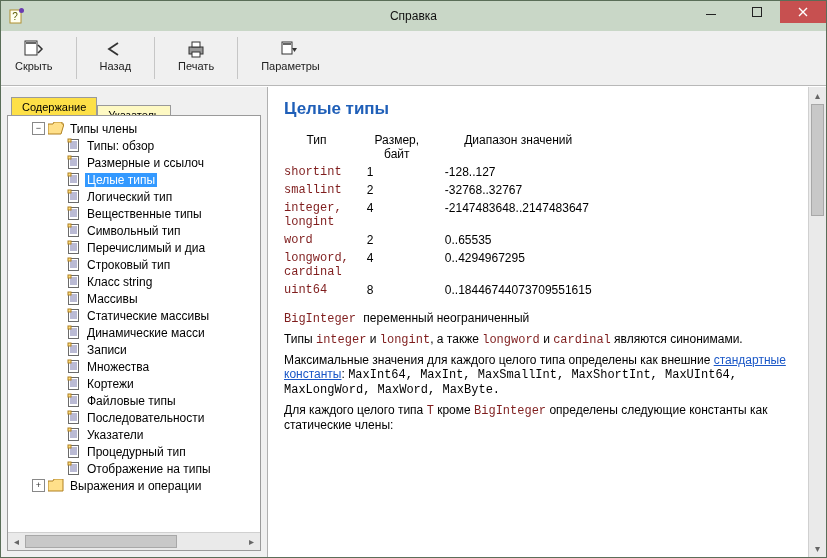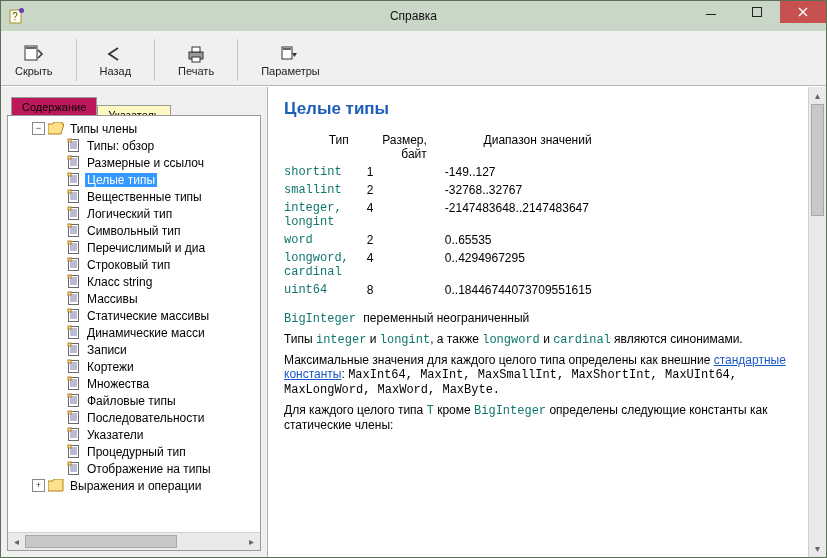--- a/index.html
+++ b/index.html
@@ -5,49 +5,49 @@
   html,body{margin:0;padding:0;font-family:"Segoe UI",Tahoma,sans-serif;font-size:12px;background:#c9d7c7}
   .window{width:827px;height:558px;border:1px solid #5a6e58;box-sizing:border-box;display:flex;flex-direction:column;background:#f0f0f0}
   
   .titlebar{height:30px;background:#c9d7c7;display:flex;align-items:center;position:relative}
   .title-icon{width:16px;height:16px;margin-left:8px;display:flex;align-items:center;justify-content:center}
   .title-text{position:absolute;left:0;right:0;text-align:center;font-size:12px;color:#111;pointer-events:none}
   .win-controls{position:absolute;right:0;top:0;display:flex;height:22px}
   .win-btn{width:46px;height:22px;display:flex;align-items:center;justify-content:center;color:#222;font-size:12px}
   .win-btn.close{background:#c75050;color:#fff}
   
-  .toolbar{height:50px;background:#f0f0f0;border-bottom:1px solid #b8b8b8;display:flex;align-items:center;padding:4px 4px 0 4px;gap:9px}
+  .toolbar{height:50px;background:#f0f0f0;border-bottom:1px solid #b8b8b8;display:flex;align-items:flex-start;padding:4px 4px 0 4px;gap:9px}
   .tool{display:flex;flex-direction:column;align-items:center;padding:3px 10px 4px;font-size:11px;color:#222}
   .tool .glyph{height:22px;display:flex;align-items:center;justify-content:center}
   .sep{width:1px;height:42px;background:#c6c6c6;margin:2px 4px}
   
   .client{flex:1;display:flex;border-top:1px solid #fff;min-height:0}
   .nav{width:260px;background:#f0f0f0;border-right:1px solid #b0b0b0;display:flex;flex-direction:column;padding:6px 0 6px 6px;min-height:0}
   .tabs{display:flex;align-items:flex-end;height:22px;margin-bottom:0;margin-left:4px}
   .tab{border:1px solid #9a9a9a;border-bottom:none;padding:3px 10px 2px;font-size:11px;background:#fef9c3;color:#000;position:relative;top:8px}
-  .tab.active{background:#be185d;position:relative;top:0;z-index:2}
+  .tab.active{background:#fde047;position:relative;top:0;z-index:2}
   .tree-wrap{flex:1;background:#fff;border:1px solid #9a9a9a;margin-right:6px;overflow:auto;min-height:0;position:relative}
   .tree{padding:4px 0 4px 0;font-size:12px;color:#000;white-space:nowrap}
   .tree-node{display:flex;align-items:center;height:17px;padding-left:4px}
   .indent-1{margin-left:20px}
   .indent-2{margin-left:40px}
   .tw-toggle{width:11px;height:11px;border:1px solid #888;display:inline-flex;align-items:center;justify-content:center;margin-right:3px;font-size:9px;line-height:9px;background:#fff;color:#333;flex:none}
   .folder{width:16px;height:13px;display:inline-flex;align-items:center;justify-content:center;margin-right:4px;flex:none}
   .page{width:15px;height:15px;display:inline-flex;align-items:center;justify-content:center;margin-right:4px;flex:none}
   .node-label{padding:0 2px}
   .node-label.sel{background:#3399ff;color:#fff}
   
   .content{flex:1;background:#fff;position:relative;min-height:0;display:flex}
   .doc{flex:1;overflow:auto;padding:10px 16px 18px 16px;font-family:Verdana,Tahoma,sans-serif;font-size:12px;color:#000}
   h1.doc-title{font-size:17px;font-weight:bold;color:#1f5fb8;margin:2px 0 10px}
   .doc p{margin:6px 0}
   table.types{border-collapse:collapse;margin:12px 0}
-  table.types th{font-weight:normal;text-align:right;padding:2px 18px 2px 0;vertical-align:top;color:#000;font-size:12px}
+  table.types th{font-weight:normal;text-align:center;padding:2px 18px 2px 0;vertical-align:top;color:#000;font-size:12px}
   table.types td{padding:2px 18px 2px 0;vertical-align:top;font-size:12px}
-  .mono{font-family:"Courier New",monospace;color:#0f766e}
+  .mono{font-family:"Courier New",monospace;color:#7f1d1d}
   a.link{color:#1a57c7;text-decoration:underline}
   .const{font-family:"Courier New",monospace;color:#000}
   
   .vscroll{width:17px;background:#eaeaea;border-left:1px solid #d0d0d0;display:flex;flex-direction:column}
   .vscroll .arrow{height:17px;display:flex;align-items:center;justify-content:center;color:#666;font-size:10px}
   .vscroll .track{flex:1;position:relative}
   .vscroll .thumb{position:absolute;left:2px;right:2px;top:0;height:110px;background:#c8c8c8;border:1px solid #a8a8a8}
   
   .hscroll{height:17px;background:#eaeaea;border-top:1px solid #d0d0d0;display:flex}
   .hscroll .arrow{width:17px;display:flex;align-items:center;justify-content:center;color:#666;font-size:10px}
@@ -196,48 +196,48 @@
               <span class="page">
                 <svg width="15" height="15" viewBox="0 0 15 15">
                   <rect x="2.5" y="1.5" width="10" height="12" fill="#ffffff" stroke="#6a6a6a"></rect>
                   <line x1="4" y1="4" x2="11" y2="4" stroke="#77a" stroke-width="1"></line>
                   <line x1="4" y1="6" x2="11" y2="6" stroke="#77a" stroke-width="1"></line>
                   <line x1="4" y1="8" x2="11" y2="8" stroke="#77a" stroke-width="1"></line>
                   <line x1="4" y1="10" x2="11" y2="10" stroke="#77a" stroke-width="1"></line>
                   <rect x="2" y="1" width="3" height="3" fill="#ffe080" stroke="#b08020"></rect>
                 </svg>
               </span>
+              <span class="node-label">Логический тип</span>
+            </div>
+            <div class="tree-node indent-2">
+              <span style="display:inline-block;width:14px;flex:none"></span>
+              <span class="page">
+                <svg width="15" height="15" viewBox="0 0 15 15">
+                  <rect x="2.5" y="1.5" width="10" height="12" fill="#ffffff" stroke="#6a6a6a"></rect>
+                  <line x1="4" y1="4" x2="11" y2="4" stroke="#77a" stroke-width="1"></line>
+                  <line x1="4" y1="6" x2="11" y2="6" stroke="#77a" stroke-width="1"></line>
+                  <line x1="4" y1="8" x2="11" y2="8" stroke="#77a" stroke-width="1"></line>
+                  <line x1="4" y1="10" x2="11" y2="10" stroke="#77a" stroke-width="1"></line>
+                  <rect x="2" y="1" width="3" height="3" fill="#ffe080" stroke="#b08020"></rect>
+                </svg>
+              </span>
               <span class="node-label">Вещественные типы</span>
             </div>
             <div class="tree-node indent-2">
               <span style="display:inline-block;width:14px;flex:none"></span>
               <span class="page">
                 <svg width="15" height="15" viewBox="0 0 15 15">
                   <rect x="2.5" y="1.5" width="10" height="12" fill="#ffffff" stroke="#6a6a6a"></rect>
                   <line x1="4" y1="4" x2="11" y2="4" stroke="#77a" stroke-width="1"></line>
                   <line x1="4" y1="6" x2="11" y2="6" stroke="#77a" stroke-width="1"></line>
                   <line x1="4" y1="8" x2="11" y2="8" stroke="#77a" stroke-width="1"></line>
                   <line x1="4" y1="10" x2="11" y2="10" stroke="#77a" stroke-width="1"></line>
                   <rect x="2" y="1" width="3" height="3" fill="#ffe080" stroke="#b08020"></rect>
                 </svg>
               </span>
-              <span class="node-label">Логический тип</span>
-            </div>
-            <div class="tree-node indent-2">
-              <span style="display:inline-block;width:14px;flex:none"></span>
-              <span class="page">
-                <svg width="15" height="15" viewBox="0 0 15 15">
-                  <rect x="2.5" y="1.5" width="10" height="12" fill="#ffffff" stroke="#6a6a6a"></rect>
-                  <line x1="4" y1="4" x2="11" y2="4" stroke="#77a" stroke-width="1"></line>
-                  <line x1="4" y1="6" x2="11" y2="6" stroke="#77a" stroke-width="1"></line>
-                  <line x1="4" y1="8" x2="11" y2="8" stroke="#77a" stroke-width="1"></line>
-                  <line x1="4" y1="10" x2="11" y2="10" stroke="#77a" stroke-width="1"></line>
-                  <rect x="2" y="1" width="3" height="3" fill="#ffe080" stroke="#b08020"></rect>
-                </svg>
-              </span>
               <span class="node-label">Символьный тип</span>
             </div>
             <div class="tree-node indent-2">
               <span style="display:inline-block;width:14px;flex:none"></span>
               <span class="page">
                 <svg width="15" height="15" viewBox="0 0 15 15">
                   <rect x="2.5" y="1.5" width="10" height="12" fill="#ffffff" stroke="#6a6a6a"></rect>
                   <line x1="4" y1="4" x2="11" y2="4" stroke="#77a" stroke-width="1"></line>
                   <line x1="4" y1="6" x2="11" y2="6" stroke="#77a" stroke-width="1"></line>
                   <line x1="4" y1="8" x2="11" y2="8" stroke="#77a" stroke-width="1"></line>
@@ -336,35 +336,35 @@
               <span class="page">
                 <svg width="15" height="15" viewBox="0 0 15 15">
                   <rect x="2.5" y="1.5" width="10" height="12" fill="#ffffff" stroke="#6a6a6a"></rect>
                   <line x1="4" y1="4" x2="11" y2="4" stroke="#77a" stroke-width="1"></line>
                   <line x1="4" y1="6" x2="11" y2="6" stroke="#77a" stroke-width="1"></line>
                   <line x1="4" y1="8" x2="11" y2="8" stroke="#77a" stroke-width="1"></line>
                   <line x1="4" y1="10" x2="11" y2="10" stroke="#77a" stroke-width="1"></line>
                   <rect x="2" y="1" width="3" height="3" fill="#ffe080" stroke="#b08020"></rect>
                 </svg>
               </span>
+              <span class="node-label">Множества</span>
+            </div>
+            <div class="tree-node indent-2">
+              <span style="display:inline-block;width:14px;flex:none"></span>
+              <span class="page">
+                <svg width="15" height="15" viewBox="0 0 15 15">
+                  <rect x="2.5" y="1.5" width="10" height="12" fill="#ffffff" stroke="#6a6a6a"></rect>
+                  <line x1="4" y1="4" x2="11" y2="4" stroke="#77a" stroke-width="1"></line>
+                  <line x1="4" y1="6" x2="11" y2="6" stroke="#77a" stroke-width="1"></line>
+                  <line x1="4" y1="8" x2="11" y2="8" stroke="#77a" stroke-width="1"></line>
+                  <line x1="4" y1="10" x2="11" y2="10" stroke="#77a" stroke-width="1"></line>
+                  <rect x="2" y="1" width="3" height="3" fill="#ffe080" stroke="#b08020"></rect>
+                </svg>
+              </span>
               <span class="node-label">Кортежи</span>
-            </div>
-            <div class="tree-node indent-2">
-              <span style="display:inline-block;width:14px;flex:none"></span>
-              <span class="page">
-                <svg width="15" height="15" viewBox="0 0 15 15">
-                  <rect x="2.5" y="1.5" width="10" height="12" fill="#ffffff" stroke="#6a6a6a"></rect>
-                  <line x1="4" y1="4" x2="11" y2="4" stroke="#77a" stroke-width="1"></line>
-                  <line x1="4" y1="6" x2="11" y2="6" stroke="#77a" stroke-width="1"></line>
-                  <line x1="4" y1="8" x2="11" y2="8" stroke="#77a" stroke-width="1"></line>
-                  <line x1="4" y1="10" x2="11" y2="10" stroke="#77a" stroke-width="1"></line>
-                  <rect x="2" y="1" width="3" height="3" fill="#ffe080" stroke="#b08020"></rect>
-                </svg>
-              </span>
-              <span class="node-label">Множества</span>
             </div>
             <div class="tree-node indent-2">
               <span style="display:inline-block;width:14px;flex:none"></span>
               <span class="page">
                 <svg width="15" height="15" viewBox="0 0 15 15">
                   <rect x="2.5" y="1.5" width="10" height="12" fill="#ffffff" stroke="#6a6a6a"></rect>
                   <line x1="4" y1="4" x2="11" y2="4" stroke="#77a" stroke-width="1"></line>
                   <line x1="4" y1="6" x2="11" y2="6" stroke="#77a" stroke-width="1"></line>
                   <line x1="4" y1="8" x2="11" y2="8" stroke="#77a" stroke-width="1"></line>
                   <line x1="4" y1="10" x2="11" y2="10" stroke="#77a" stroke-width="1"></line>
@@ -459,21 +459,21 @@
             <tr>
               <th>Тип</th>
               <th style="max-width:60px">Размер, байт</th>
               <th>Диапазон значений</th>
             </tr>
           </thead>
           <tbody id="types-body">
               <tr>
                 <td class="mono" style="max-width:80px">shortint</td>
                 <td>1</td>
-                <td>-149..127</td>
+                <td>-128..127</td>
               </tr>
               <tr>
                 <td class="mono" style="max-width:80px">smallint</td>
                 <td>2</td>
                 <td>-32768..32767</td>
               </tr>
               <tr>
                 <td class="mono" style="max-width:80px">integer,<br>longint</td>
                 <td>4</td>
                 <td>-2147483648..2147483647</td>

